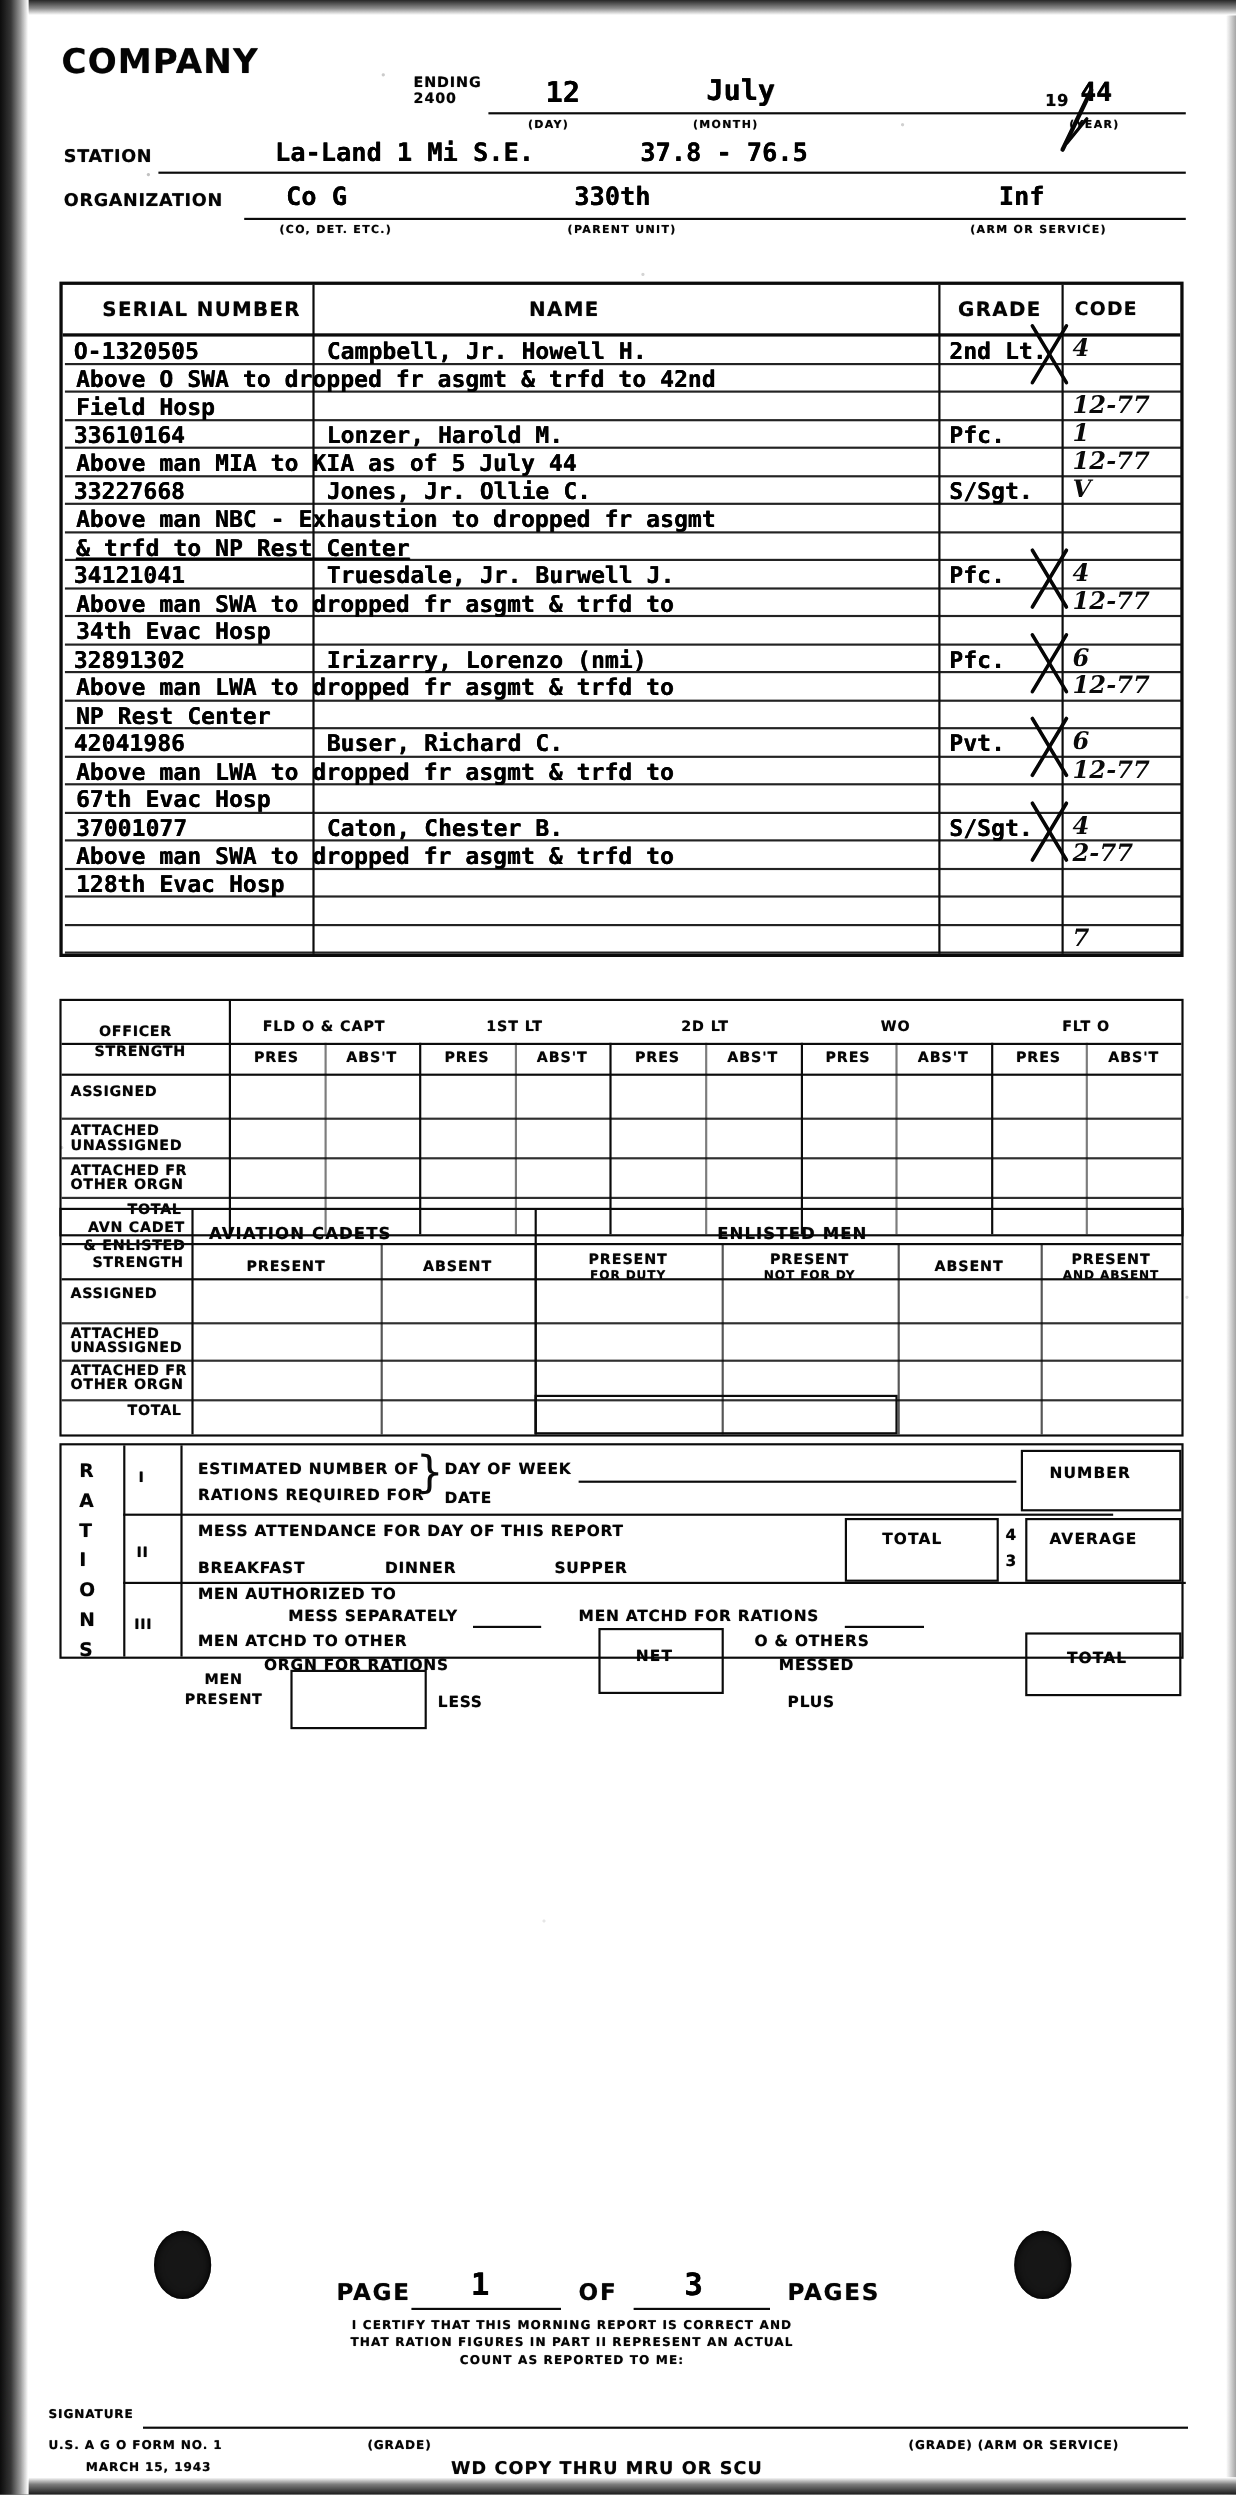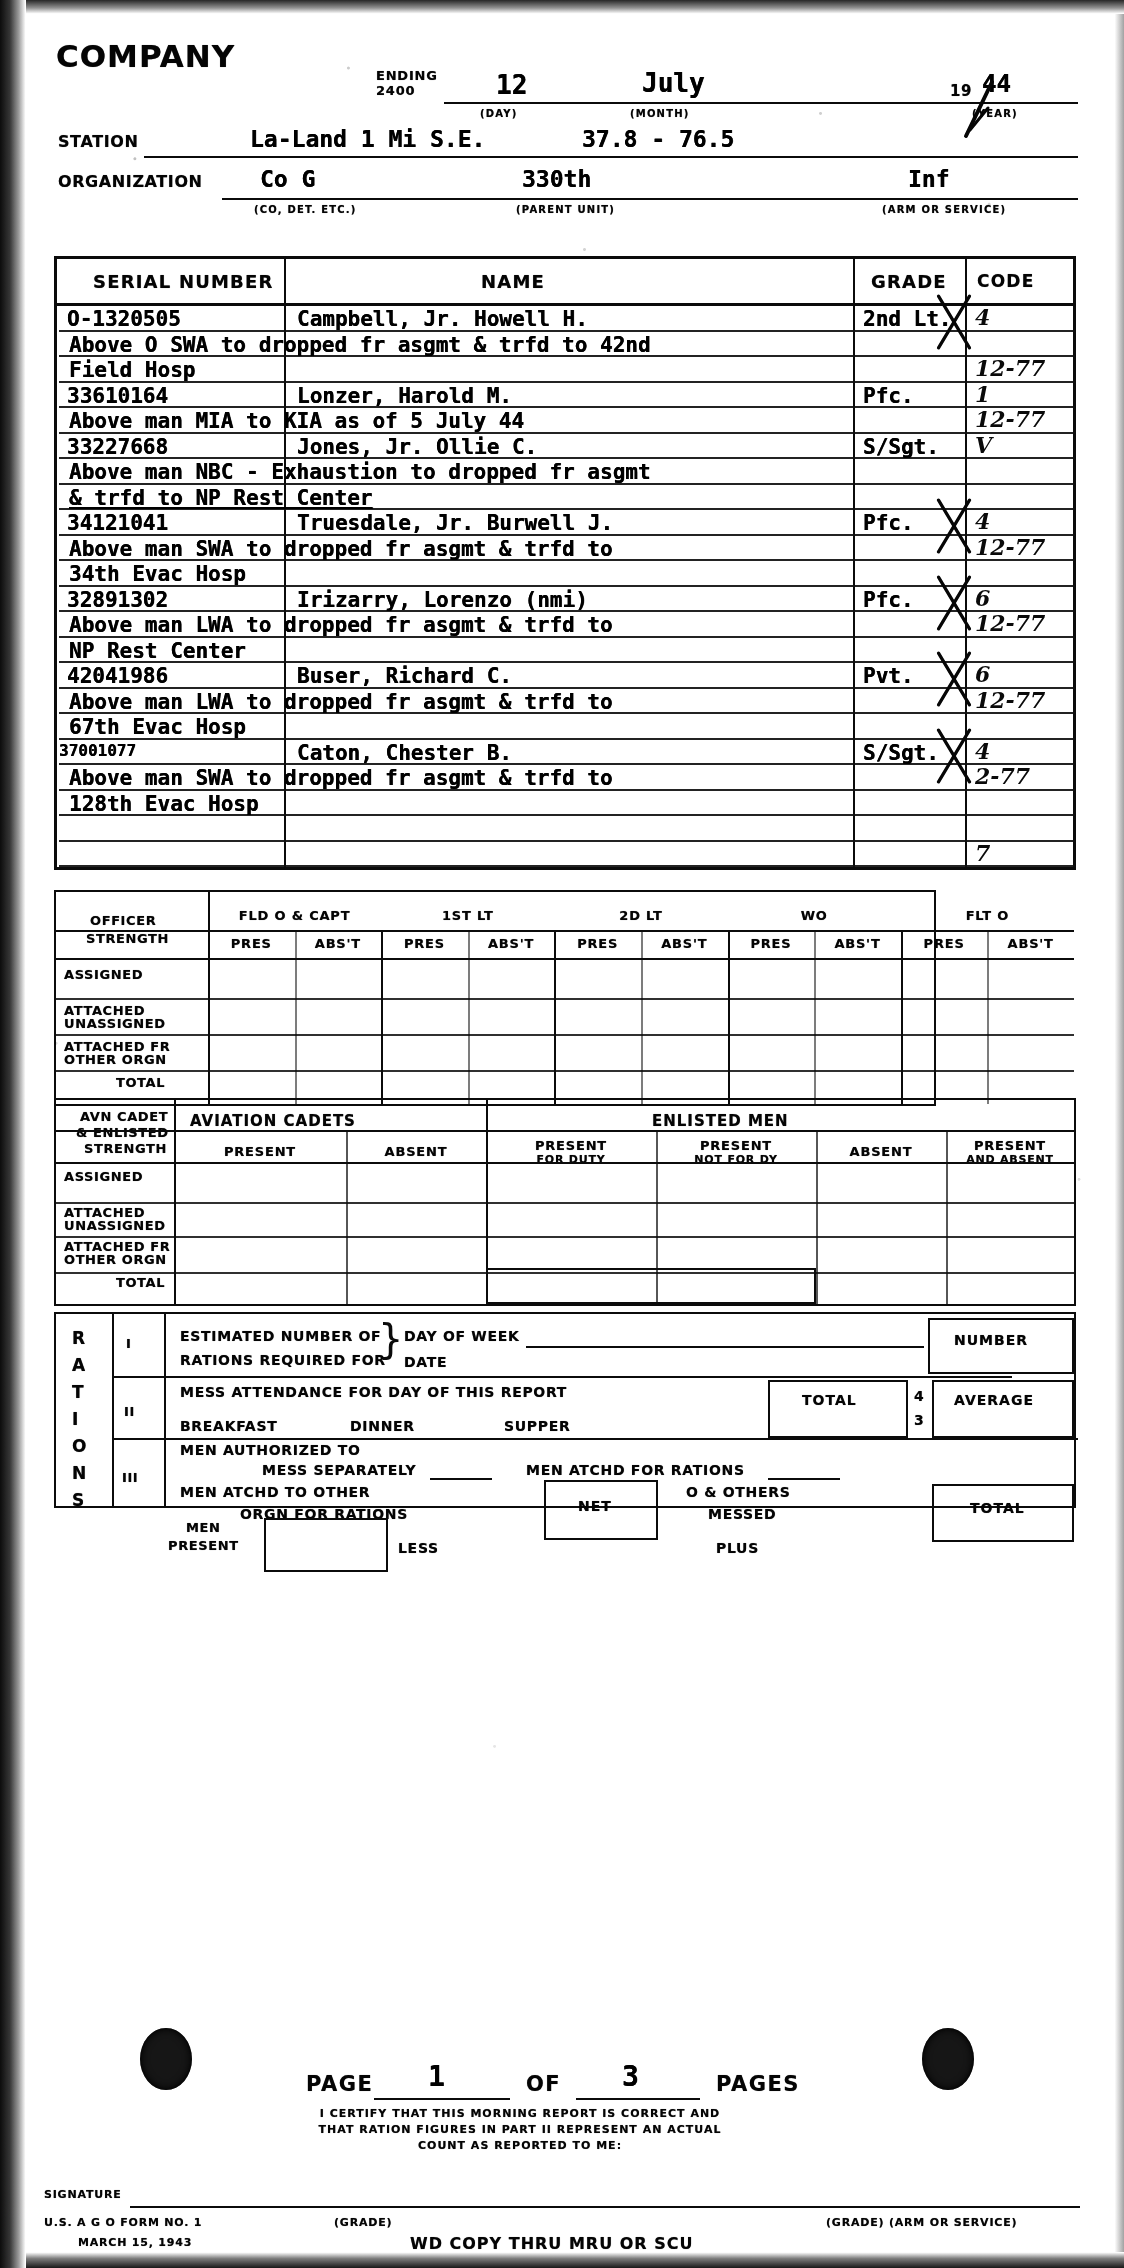--- a/index.html
+++ b/index.html
@@ -229,40 +229,40 @@
             <path d="M5 6 L35 56" stroke="#0c0c0c" stroke-width="3.2" fill="none" stroke-linecap="round"></path>
             <path d="M35 6 L5 56" stroke="#0c0c0c" stroke-width="3.2" fill="none" stroke-linecap="round"></path>
           </svg>
           <div class="code" style="left: 918px; top: 402px;">6</div>
           <div class="rowline" style="top: 453px;"></div>
           <div class="type cell " style="left: 12px; top: 430.5px; font-size: 21px;">Above man LWA to dropped fr asgmt &amp; trfd to</div>
           <div class="code" style="left: 918px; top: 427.5px;">12-77</div>
           <div class="rowline" style="top: 478.5px;"></div>
           <div class="type cell " style="left: 12px; top: 456px; font-size: 21px;">67th Evac Hosp</div>
           <div class="rowline" style="top: 504px;"></div>
-          <div class="type cell " style="left: 2px; top: 481.5px; font-size: 16px;">37001077</div>
+          <div class="type cell " style="left: 12px; top: 481.5px; font-size: 21px;">37001077</div>
           <div class="type cell " style="left: 240px; top: 481.5px; font-size: 21px;">Caton, Chester B.</div>
           <div class="type cell " style="left: 806px; top: 481.5px; font-size: 21px;">S/Sgt.</div>
           <svg class="xmark" viewBox="0 0 40 62" style="left: 876px; top: 464.5px; width: 42px; height: 64px;">
             <path d="M5 6 L35 56" stroke="#0c0c0c" stroke-width="3.2" fill="none" stroke-linecap="round"></path>
             <path d="M35 6 L5 56" stroke="#0c0c0c" stroke-width="3.2" fill="none" stroke-linecap="round"></path>
           </svg>
           <div class="code" style="left: 918px; top: 478.5px;">4</div>
           <div class="rowline" style="top: 529.5px;"></div>
           <div class="type cell " style="left: 12px; top: 507px; font-size: 21px;">Above man SWA to dropped fr asgmt &amp; trfd to</div>
           <div class="code" style="left: 918px; top: 504px;">2-77</div>
           <div class="rowline" style="top: 555px;"></div>
           <div class="type cell " style="left: 12px; top: 532.5px; font-size: 21px;">128th Evac Hosp</div>
           <div class="rowline" style="top: 580.5px;"></div>
           <div class="rowline" style="top: 606px;"></div>
           <div class="code" style="left: 918px; top: 580.5px;">7</div>
         </div>
     </div>
 
-    <div class="sbox" id="offbox" style="left:10px;top:874px;width:882px;height:216px;">
+    <div class="sbox" id="offbox" style="left:10px;top:892px;width:1022px;height:216px;">
       <div class="stencil srow" style="left:34px;top:22px;">OFFICER</div>
       <div class="stencil srow" style="left:30px;top:40px;">STRENGTH</div>
       <div id="off-groups">
           <div class="stencil sh" style="left: 152px; top: 16px; width: 173.2px;">FLD O &amp; CAPT</div>
           <div class="stencil sh" style="left: 325.2px; top: 16px; width: 173.2px;">1ST LT</div>
           <div class="stencil sh" style="left: 498.4px; top: 16px; width: 173.2px;">2D LT</div>
           <div class="stencil sh" style="left: 671.6px; top: 16px; width: 173.2px;">WO</div>
           <div class="stencil sh" style="left: 844.8px; top: 16px; width: 173.2px;">FLT O</div>
         </div>
       <div id="off-subs">

